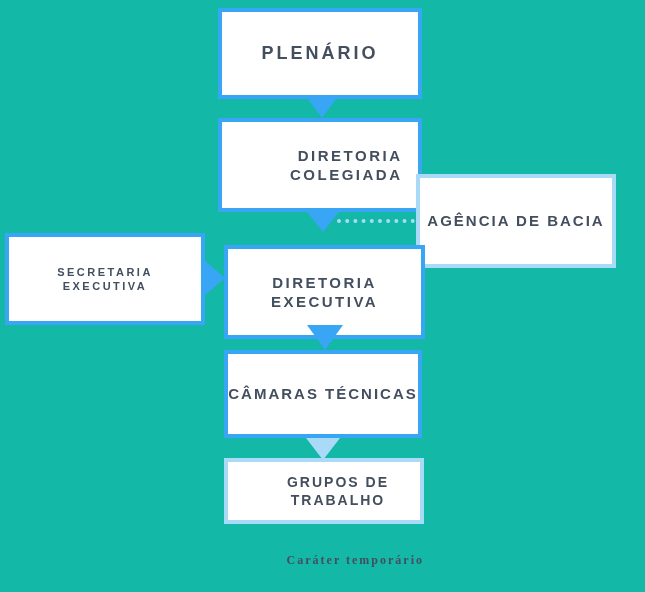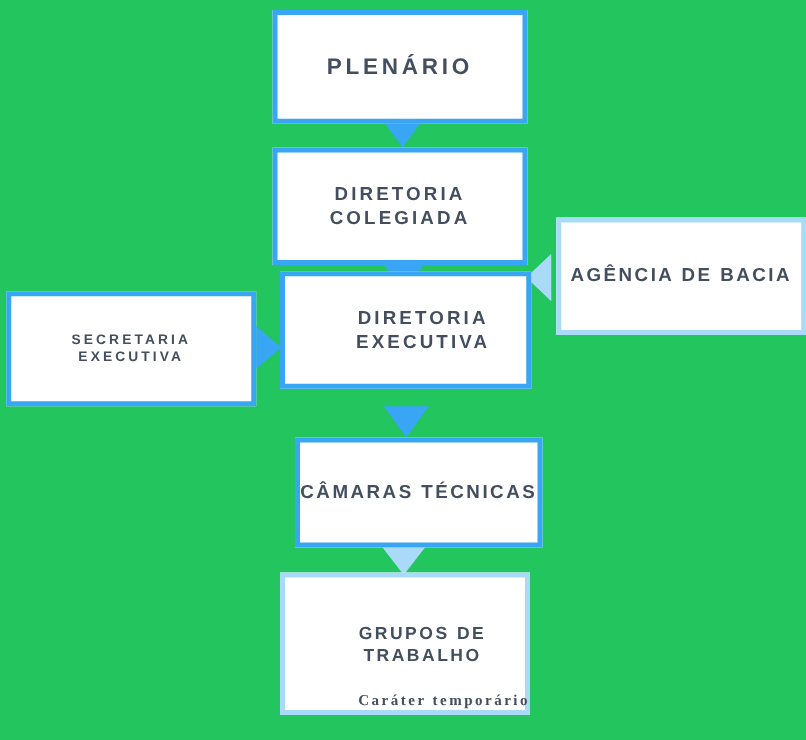--- a/index.html
+++ b/index.html
@@ -5,50 +5,50 @@
   html,body { margin:0; padding:0; background:#ffffff; }
   body {
     font-family: "Liberation Sans", "DejaVu Sans", sans-serif;
     --strong-blue:#38a6f4;
     --light-blue:#a9dbf8;
     --text-color:#434e5e;
   }
   .canvas {
     position:relative;
     width:645px; height:592px;
-    background:#22c55e;
+    background:#14b8a6;
     overflow:hidden;
   }
   .box {
     position:absolute;
     box-sizing:border-box;
     background:#ffffff;
     border:4px solid var(--strong-blue);
     display:flex;
     align-items:center;
     justify-content:center;
     text-align:center;
     font-weight:700;
     color:var(--text-color);
   }
   .box.light { border-color:var(--light-blue); }
   .lbl { display:block; line-height:1.3; }
 
   
   .plenario   { left:218px; top:8px;   width:204px; height:91px; font-size:18px; letter-spacing:3px; }
-  .colegiada  { left:218px; top:118px; width:204px; height:94px; font-size:15px; letter-spacing:2.5px; }
+  .colegiada  { left:218px; top:118px; width:204px; height:94px; font-size:15px; letter-spacing:2.5px;text-align:right; }
   .colegiada .lbl { width:165px; }
-  .executiva  { left:224px; top:217px; width:201px; height:94px; font-size:15px; letter-spacing:2.5px;justify-content:flex-end; }
+  .executiva  { left:224px; top:245px; width:201px; height:94px; font-size:15px; letter-spacing:2.5px; }
   .executiva .lbl { width:165px; }
-  .camaras    { left:224px; top:350px; width:198px; height:88px; font-size:15px; letter-spacing:2px;margin-left:12px; }
-  .grupos     { left:224px; top:458px; width:200px; height:114px; font-size:14px; letter-spacing:2px;padding-left:28px; }
+  .camaras    { left:224px; top:350px; width:198px; height:88px; font-size:15px; letter-spacing:2px; }
+  .grupos     { left:224px; top:458px; width:200px; height:66px; font-size:14px; letter-spacing:2px;padding-left:28px; }
   
   .secretaria { left:5px;   top:233px; width:200px; height:92px; font-size:11px; letter-spacing:2.5px; }
   .secretaria .lbl { width:150px; }
-  .agencia    { left:445px; top:174px; width:200px; height:94px; font-size:15px; letter-spacing:2px; }
+  .agencia    { left:416px; top:174px; width:200px; height:94px; font-size:15px; letter-spacing:2px; }
 
   
   .tri { position:absolute; width:0; height:0; }
   .tri-down-1 { left:308px; top:99px;
     border-left:14px solid transparent; border-right:14px solid transparent;
     border-top:19px solid var(--strong-blue); }
   .tri-down-2 { left:307px; top:212px;
     border-left:16px solid transparent; border-right:16px solid transparent;
     border-top:20px solid var(--strong-blue); }
   .tri-down-3 { left:307px; top:325px;

